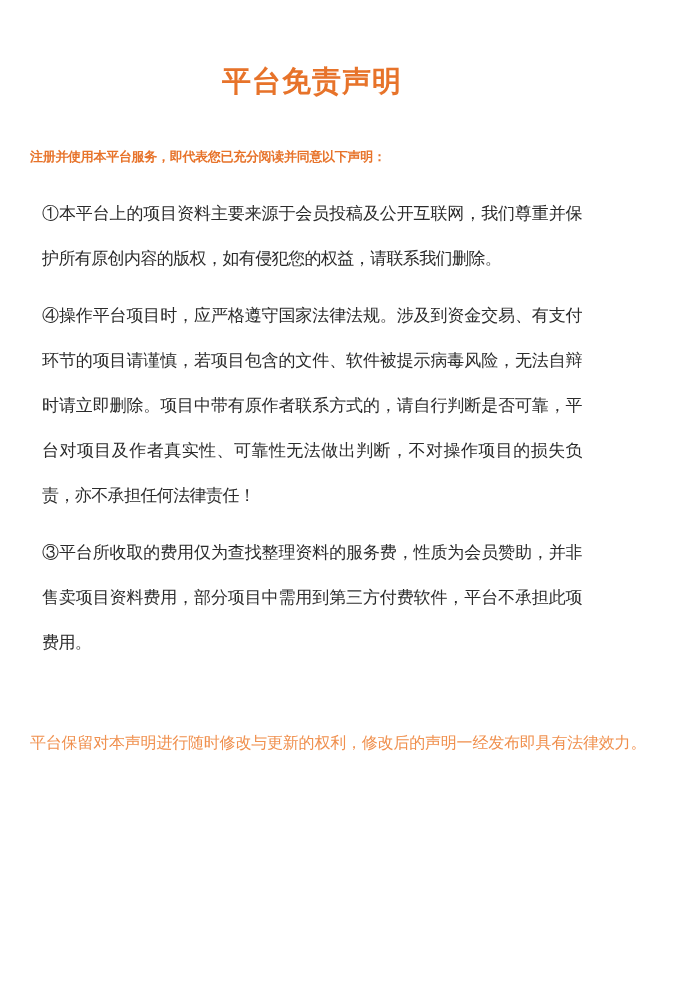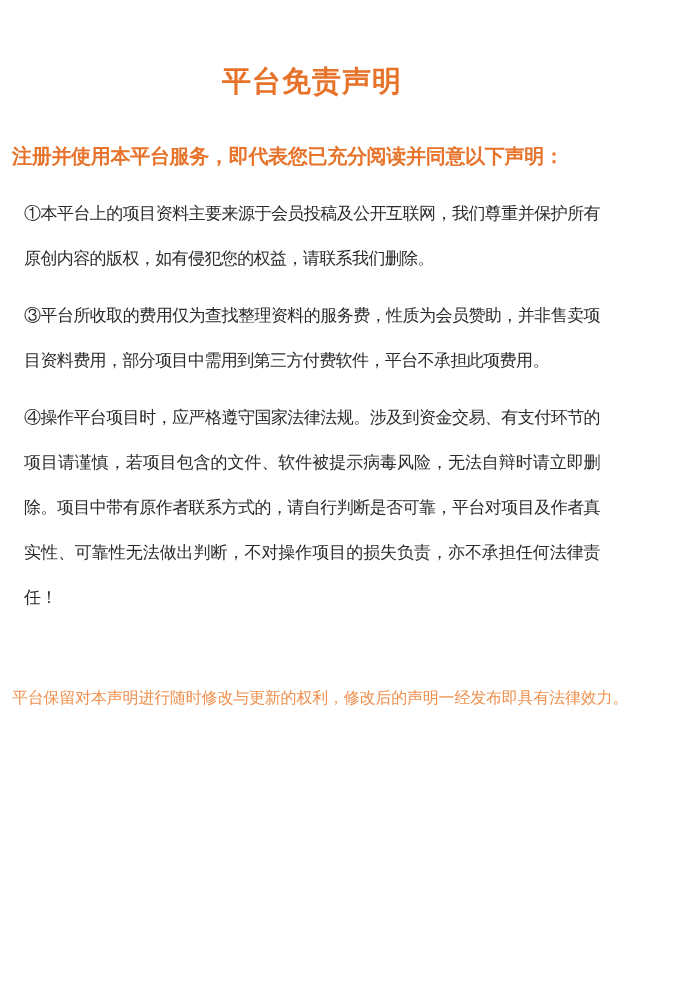--- a/index.html
+++ b/index.html
@@ -16,35 +16,35 @@
     width: 700px;
     height: 989px;
     background: var(--page-bg);
     font-family: "Liberation Sans", sans-serif;
     overflow: hidden;
   }
   .doc {
     box-sizing: border-box;
     width: 624px;
     height: 989px;
-    padding: 0 12px;
+    padding: 0 30px;
   }
   .doc-title {
     margin: 0;
     padding-top: 65px;
     font-size: 29px;
     line-height: 32px;
     font-weight: bold;
     text-align: center;
     letter-spacing: 1px;
     color: var(--accent);
   }
   .intro {
     margin: 37px 0 0 0;
-    font-size: 20px;
+    font-size: 13px;
     line-height: 45px;
     font-weight: bold;
     letter-spacing: -0.3px;
     color: var(--accent);
   }
   .clauses {
     margin-top: 2px;
   }
   .clause {
     margin: 12px;
@@ -67,19 +67,19 @@
 <body>
 
 <div class="doc">
 
   <h1 class="doc-title">平台免责声明</h1>
 
   <p class="intro">注册并使用本平台服务，即代表您已充分阅读并同意以下声明：</p>
 
   <div class="clauses">
     <p class="clause">①本平台上的项目资料主要来源于会员投稿及公开互联网，我们尊重并保护所有原创内容的版权，如有侵犯您的权益，请联系我们删除。</p>
+    <p class="clause">④操作平台项目时，应严格遵守国家法律法规。涉及到资金交易、有支付环节的项目请谨慎，若项目包含的文件、软件被提示病毒风险，无法自辩时请立即删除。项目中带有原作者联系方式的，请自行判断是否可靠，平台对项目及作者真实性、可靠性无法做出判断，不对操作项目的损失负责，亦不承担任何法律责任！</p>
     <p class="clause">③平台所收取的费用仅为查找整理资料的服务费，性质为会员赞助，并非售卖项目资料费用，部分项目中需用到第三方付费软件，平台不承担此项费用。</p>
-    <p class="clause">④操作平台项目时，应严格遵守国家法律法规。涉及到资金交易、有支付环节的项目请谨慎，若项目包含的文件、软件被提示病毒风险，无法自辩时请立即删除。项目中带有原作者联系方式的，请自行判断是否可靠，平台对项目及作者真实性、可靠性无法做出判断，不对操作项目的损失负责，亦不承担任何法律责任！</p>
   </div>
 
   <p class="footer-note">平台保留对本声明进行随时修改与更新的权利，修改后的声明一经发布即具有法律效力。</p>
 
 </div>
 
 </body></html>

